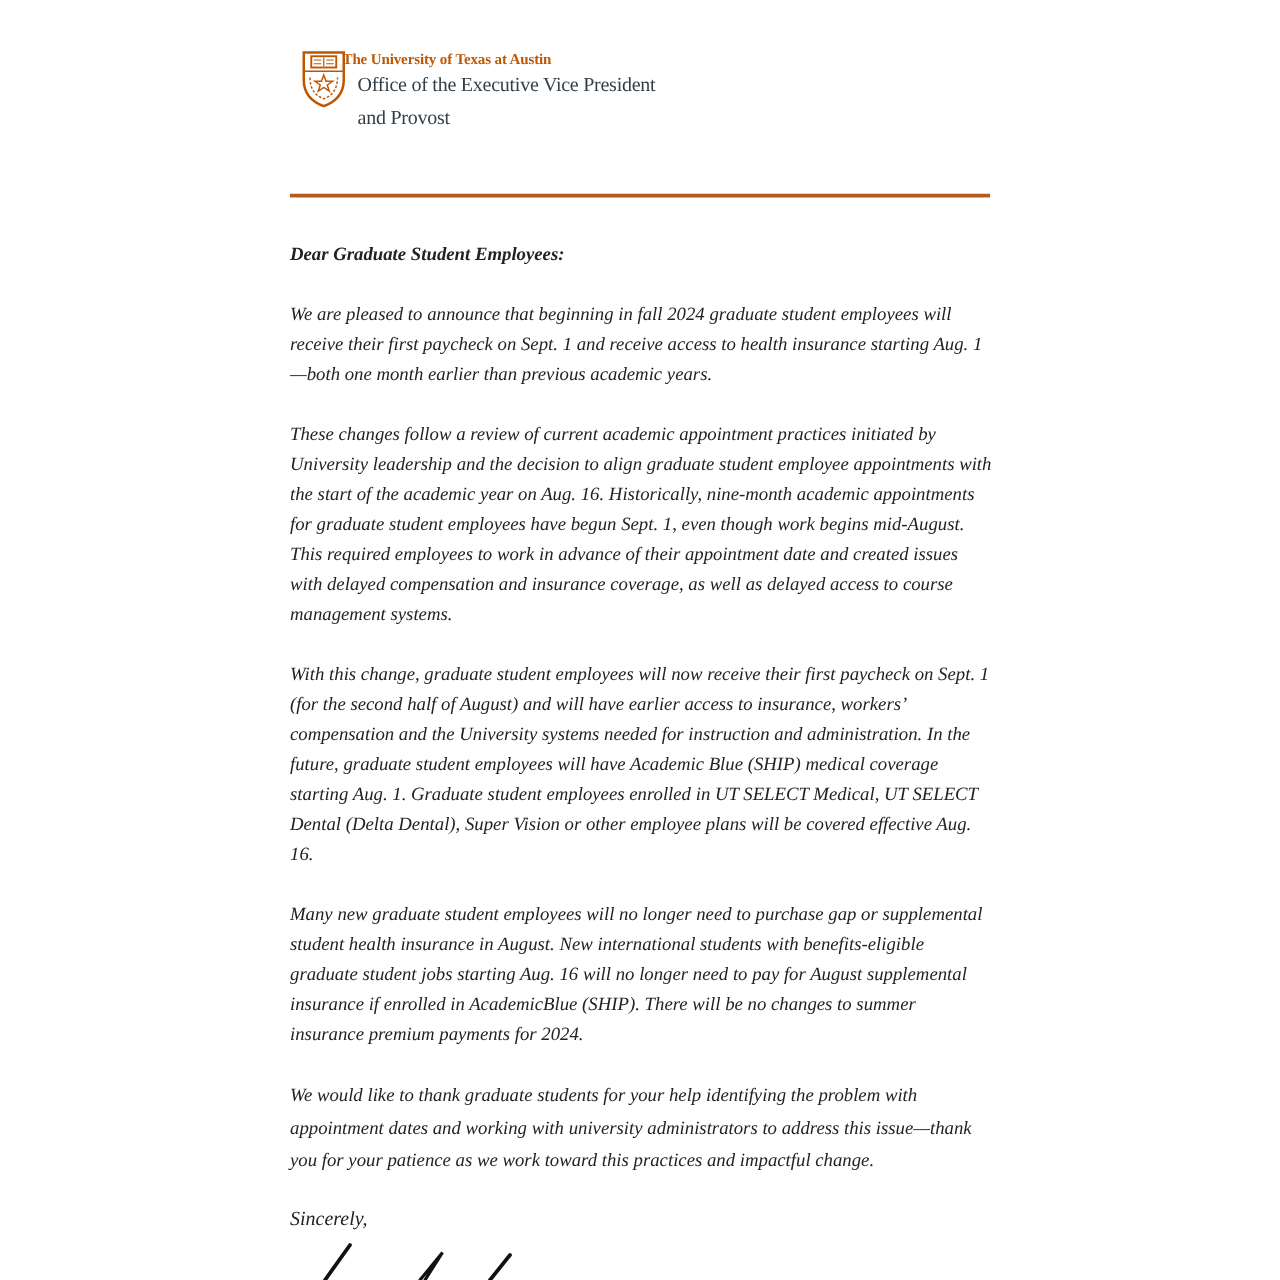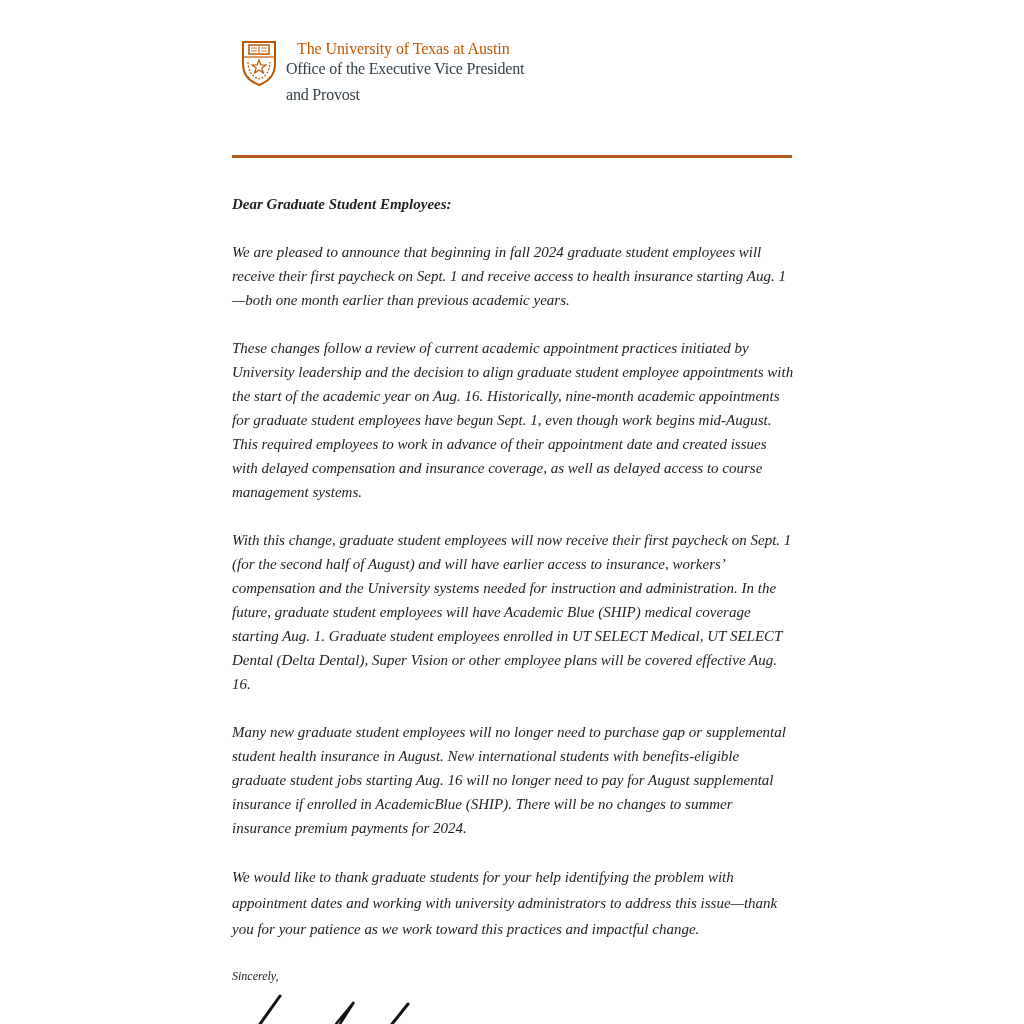--- a/index.html
+++ b/index.html
@@ -24,27 +24,28 @@
   }
   .seal {
     position: absolute;
     left: 0;
     top: 0;
     width: 36px;
     height: 46px;
   }
   .univ-name {
     position: absolute;
-    left: 56px;
+    left: 33px;
     top: 0px;
     font-family: "Liberation Serif", "DejaVu Serif", serif;
-    font-size: 16px;
+    font-size: 12px;
     color: #bf5700;
     white-space: nowrap;
     letter-spacing: -0.1px;
+    font-weight: bold;
   }
   .office-name {
     position: absolute;
     left: 45px;
     top: 16px;
     font-family: "Liberation Serif", "DejaVu Serif", serif;
     font-size: 16px;
     line-height: 26px;
     color: #333f48;
     white-space: nowrap;
@@ -74,21 +75,21 @@
   }
   .body-text p {
     margin: 0 0 24px 0;
   }
   .body-text p.p-last {
     line-height: 26px;
     margin-bottom: 22px;
   }
   .closing {
     margin: 0;
-    font-size: 12px;
+    font-size: 16px;
   }
   .signature {
     position: absolute;
     left: 240px;
     top: 990px;
     width: 200px;
     height: 34px;
   }
 </style>
 </head>

